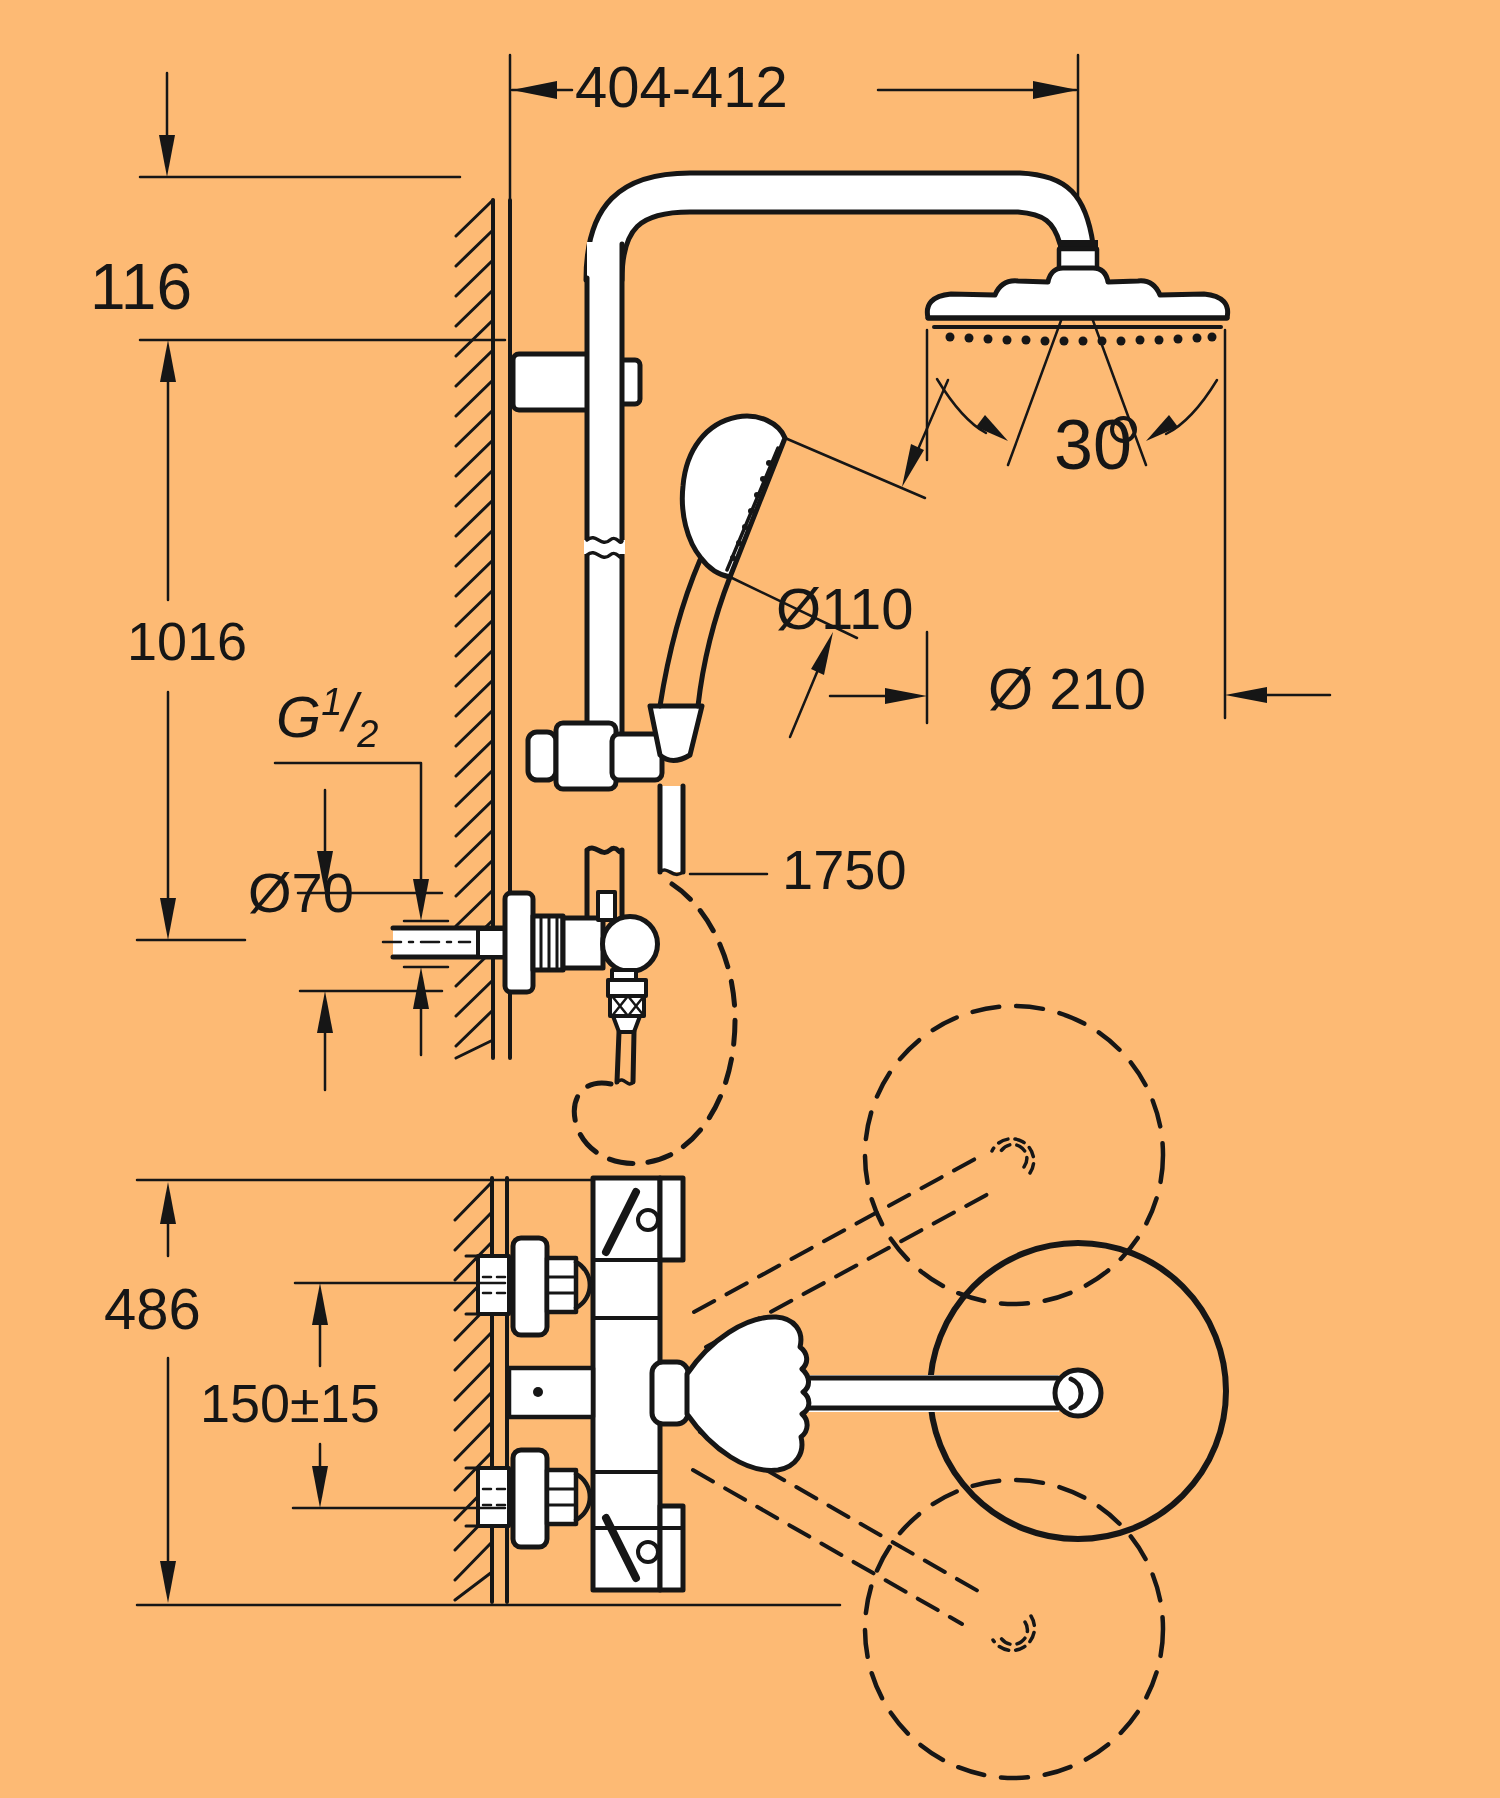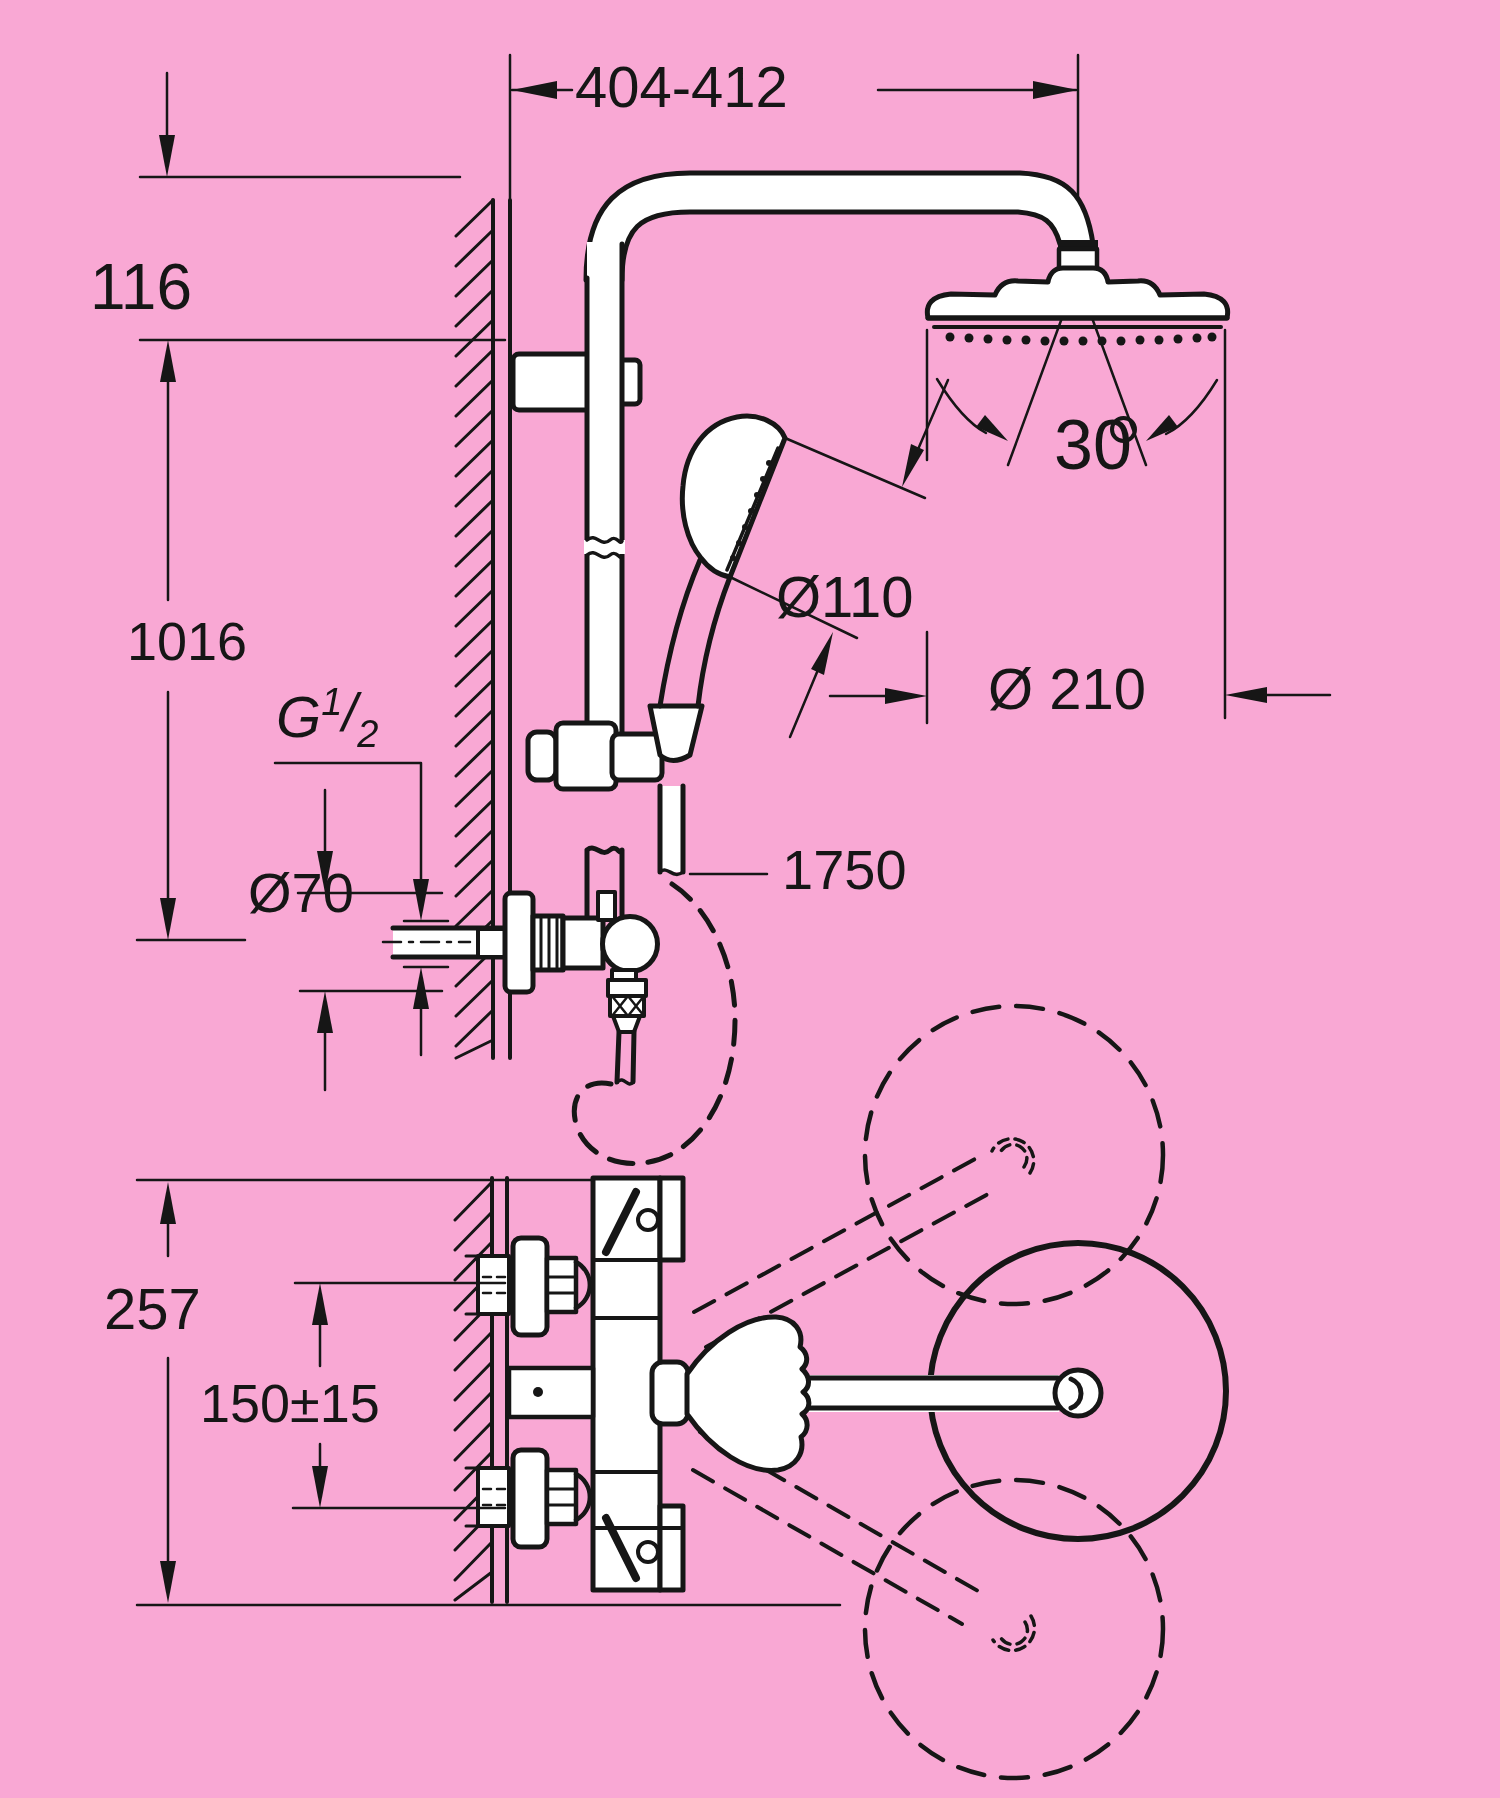--- a/index.html
+++ b/index.html
@@ -1,16 +1,16 @@
 <!DOCTYPE html>
 <html><head>
 <meta charset="utf-8">
 <style>
   html,body{margin:0;padding:0;background:#ffffff;}
-  #stage{position:relative;width:1500px;height:1798px;background:#f9a8d4;overflow:hidden;
+  #stage{position:relative;width:1500px;height:1798px;background:#fdba74;overflow:hidden;
          font-family:"Liberation Sans","DejaVu Sans",sans-serif;color:#161616;}
   #stage svg{position:absolute;left:0;top:0;}
   .dim-label{position:absolute;white-space:nowrap;color:#161616;line-height:1;
              font-family:"Liberation Sans","DejaVu Sans",sans-serif;}
   .deg-ring{position:absolute;width:19px;height:19px;border:4px solid #161616;border-radius:50%;}
   .frac{position:relative;display:inline-block;}
   .frac .num{font-size:38px;position:relative;top:-22px;}
   .frac .slash{font-size:54px;position:relative;top:-6px;}
   .frac .den{font-size:38px;position:relative;top:10px;}
 </style>
@@ -261,25 +261,25 @@
   <div class="dim-label" style="left:575px;top:58px;font-size:58px;">404-412</div>
 
   <div class="dim-label" style="left:90px;top:228px;font-size:64px;margin-top:27px;">116</div>
 
   <div class="dim-label" style="left:96px;top:614px;font-size:54px;margin-left:31px;">1016</div>
 
   <div class="dim-label frac" style="left:276px;top:688px;font-size:58px;font-style:italic;"><span>G</span><span class="num">1</span><span class="slash">/</span><span class="den">2</span></div>
 
   <div class="dim-label" style="left:248px;top:865px;font-size:56px;">Ø70</div>
 
-  <div class="dim-label" style="left:776px;top:568px;font-size:58px;">Ø110</div>
+  <div class="dim-label" style="left:776px;top:580px;font-size:58px;">Ø110</div>
 
   <div class="dim-label" style="left:988px;top:660px;font-size:58px;">Ø 210</div>
 
   <div class="dim-label" style="left:1054px;top:410px;font-size:70px;">30</div>
   <div class="deg-ring" style="left:1110px;top:416px;"></div>
 
   <div class="dim-label" style="left:770px;top:842px;font-size:56px;margin-left:12px;">1750</div>
 
-  <div class="dim-label" style="left:104px;top:1280px;font-size:58px;">257</div>
+  <div class="dim-label" style="left:104px;top:1280px;font-size:58px;">486</div>
 
   <div class="dim-label" style="left:200px;top:1376px;font-size:54px;">150±15</div>
 </div>
 
 </body></html>

